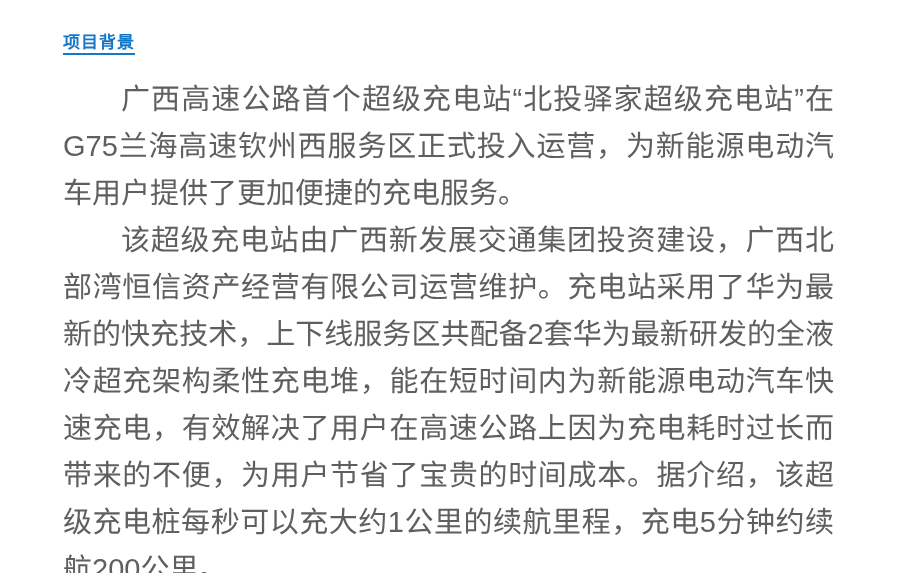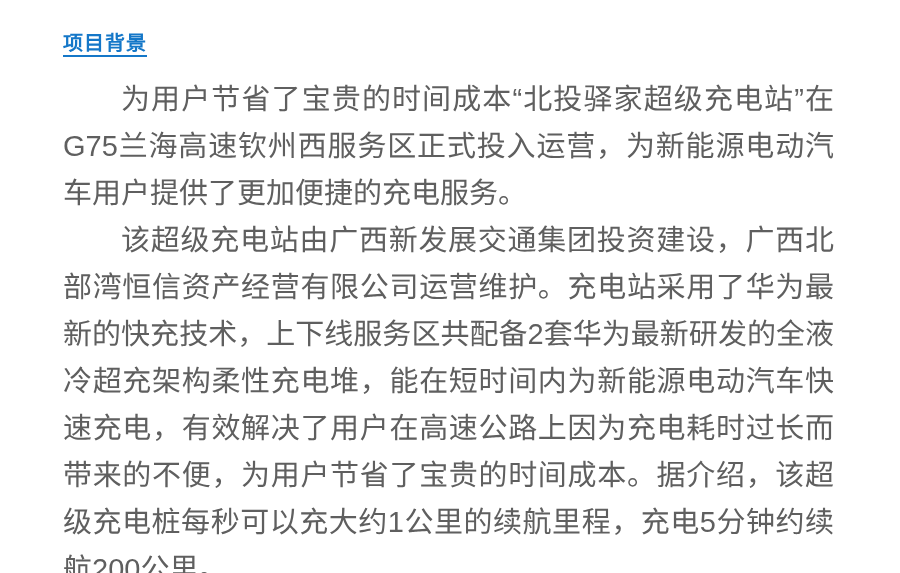--- a/index.html
+++ b/index.html
@@ -16,21 +16,21 @@
     font-family: "Liberation Sans", "DejaVu Sans", sans-serif;
   }
   .article {
     width: 900px;
     height: 573px;
     padding: 27px 66px 0 63px;
     background: var(--page_bg);
   }
   .section-title {
     display: inline-block;
-    font-size: 20px;
+    font-size: 17px;
     line-height: 32px;
     font-weight: bold;
     color: var(--title_blue);
     text-decoration: underline;
     text-decoration-thickness: 2px;
     text-underline-offset: 5px;
     margin-bottom: 17px;
     letter-spacing: 1px;
   }
   .body-copy p {
@@ -42,16 +42,16 @@
     font-weight: 400;
   }
 </style>
 </head>
 <body>
 
 <div class="article">
   <h2 class="section-title">项目背景</h2>
 
   <div class="body-copy">
-    <p>为用户节省了宝贵的时间成本“北投驿家超级充电站”在G75兰海高速钦州西服务区正式投入运营，为新能源电动汽车用户提供了更加便捷的充电服务。</p>
+    <p>广西高速公路首个超级充电站“北投驿家超级充电站”在G75兰海高速钦州西服务区正式投入运营，为新能源电动汽车用户提供了更加便捷的充电服务。</p>
     <p>该超级充电站由广西新发展交通集团投资建设，广西北部湾恒信资产经营有限公司运营维护。充电站采用了华为最新的快充技术，上下线服务区共配备2套华为最新研发的全液冷超充架构柔性充电堆，能在短时间内为新能源电动汽车快速充电，有效解决了用户在高速公路上因为充电耗时过长而带来的不便，为用户节省了宝贵的时间成本。据介绍，该超级充电桩每秒可以充大约1公里的续航里程，充电5分钟约续航200公里。</p>
   </div>
 </div>
 
 </body></html>

